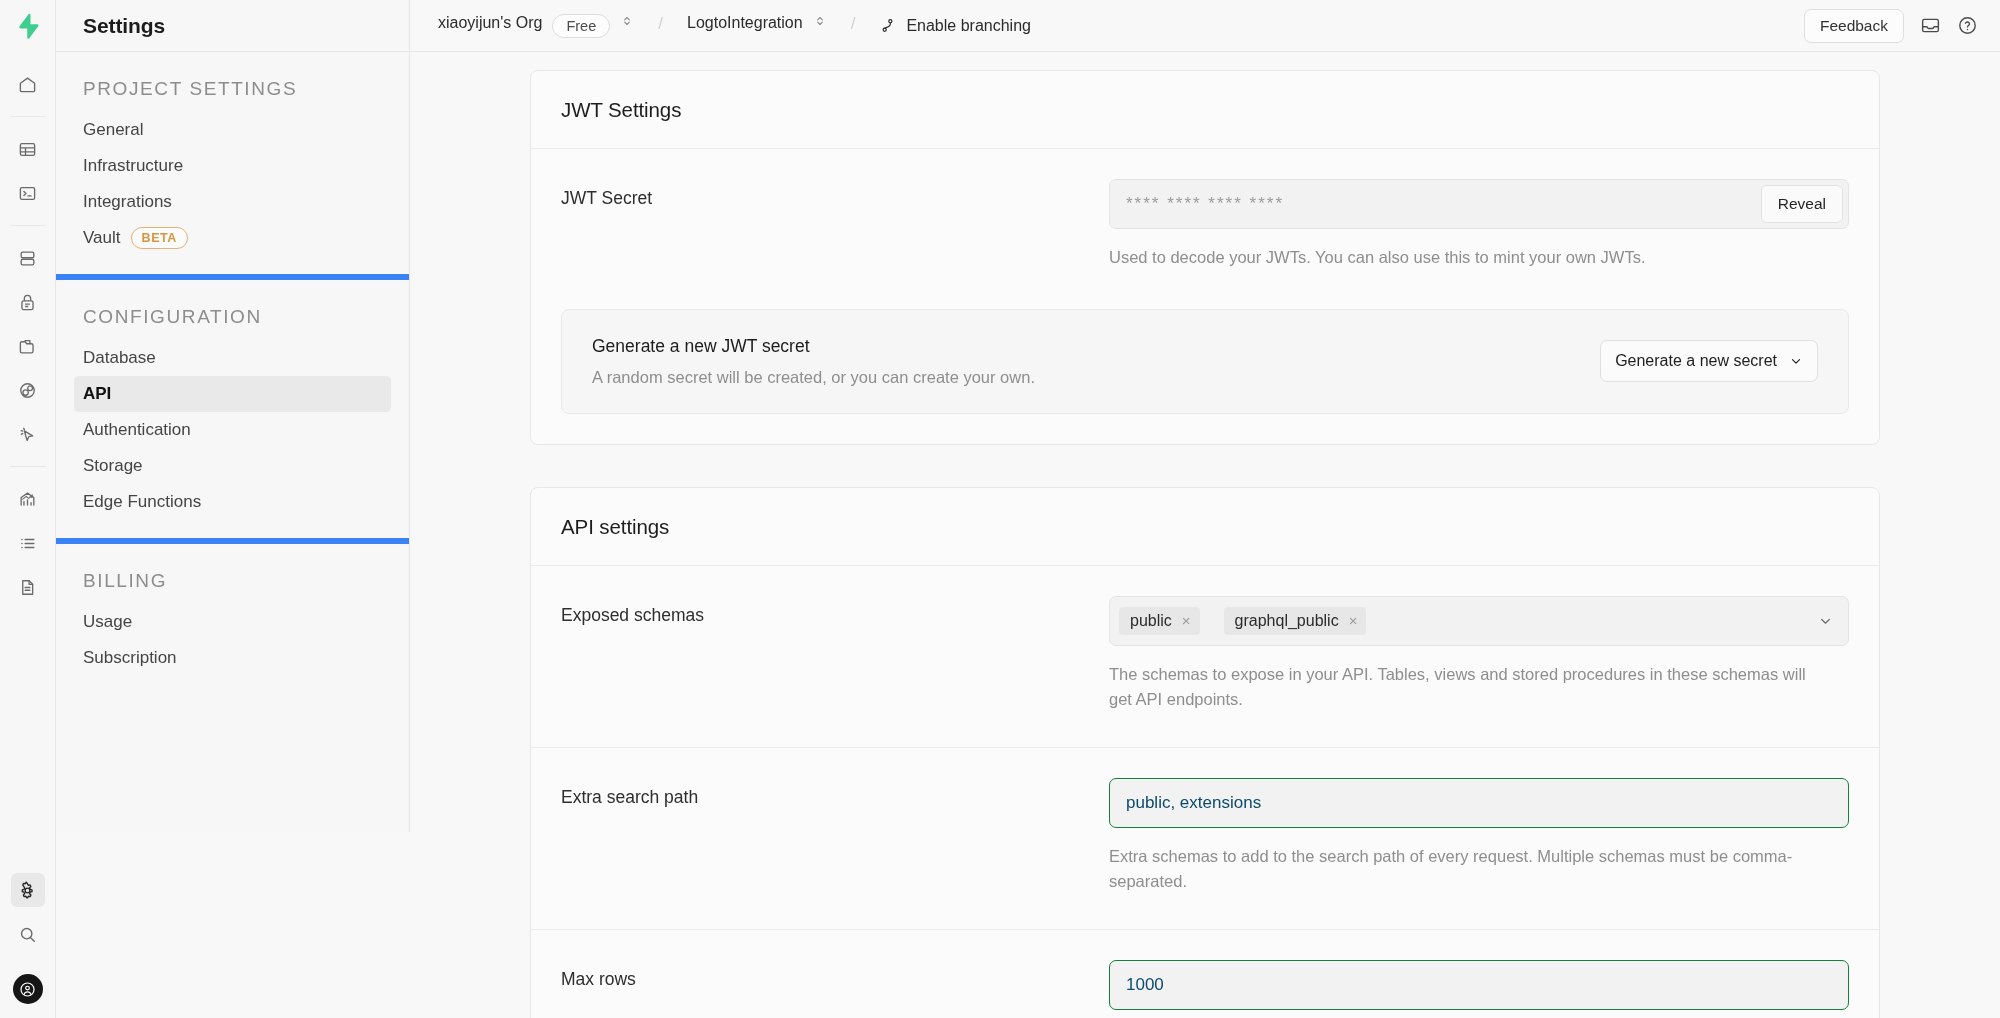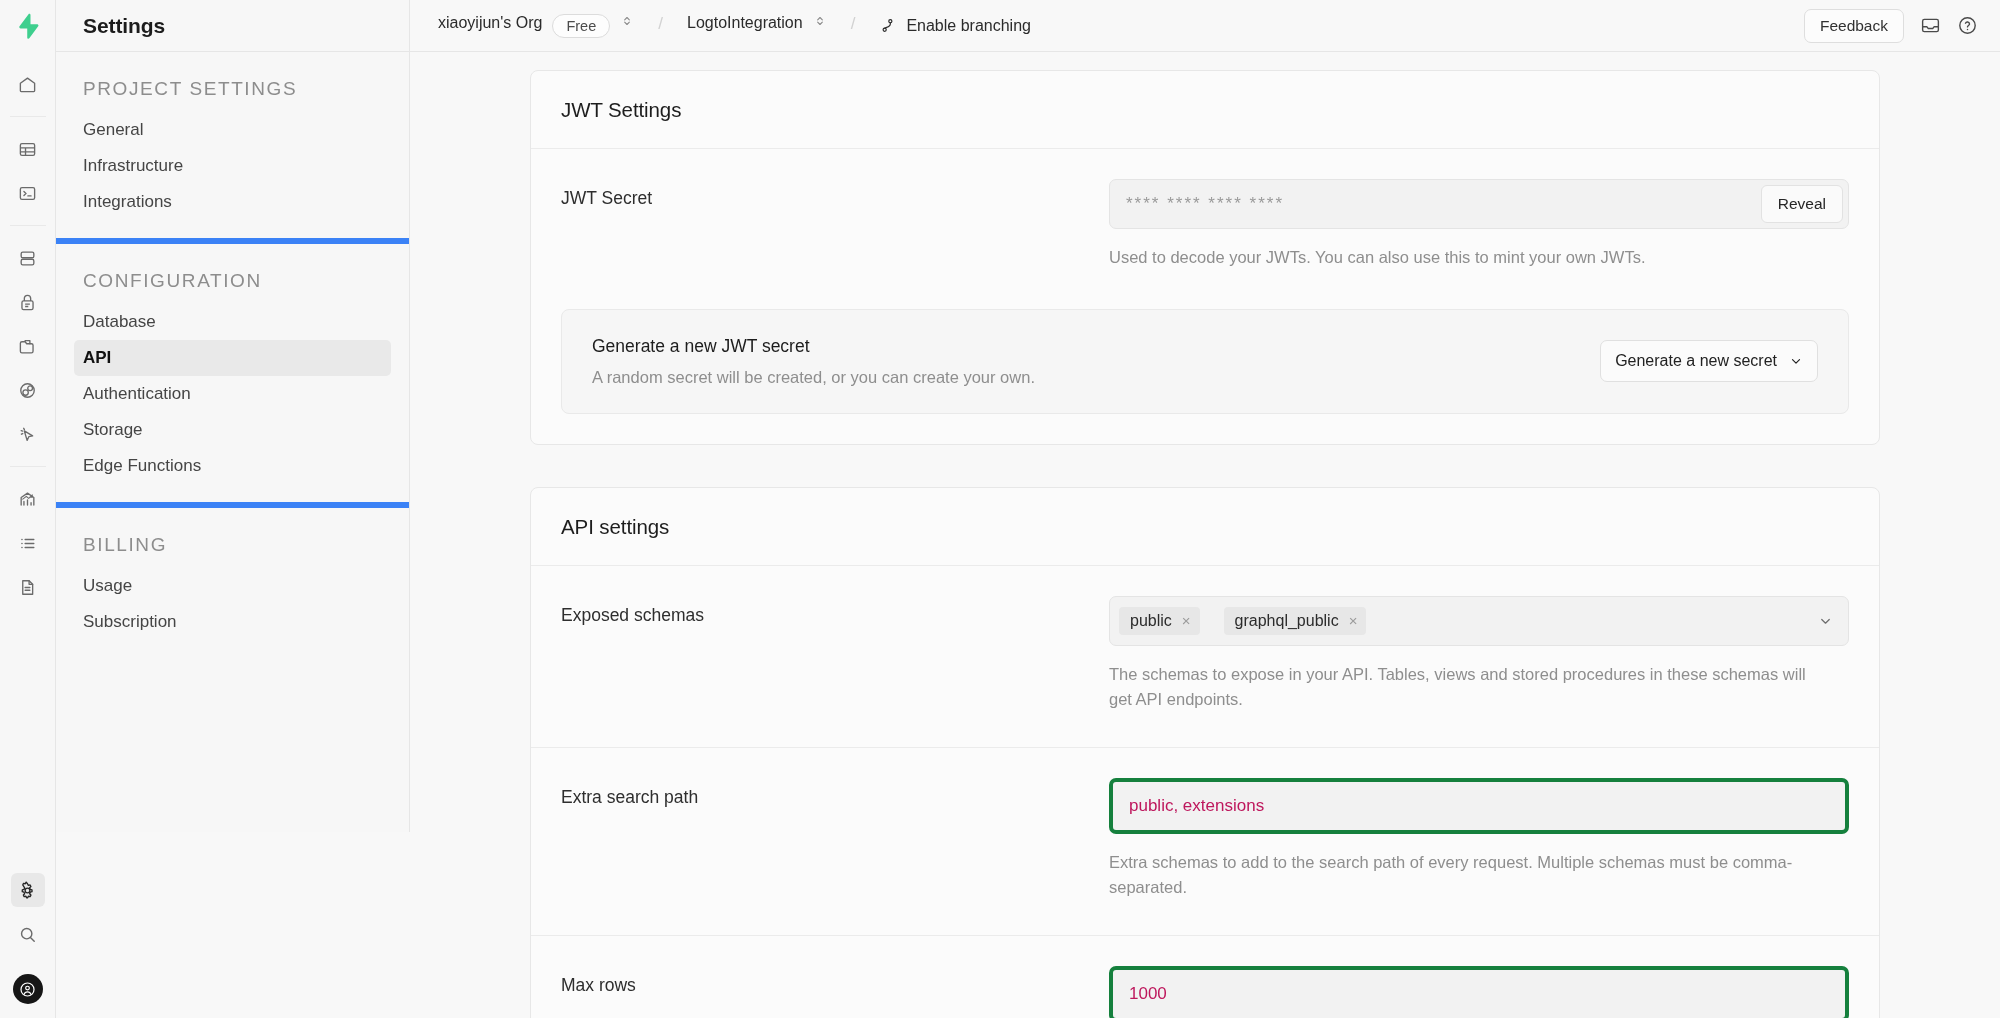--- a/index.html
+++ b/index.html
@@ -178,24 +178,24 @@
   .chip {
     background: #e7e7e7; border-radius: 4px;
     padding: 5px 9px 5px 11px;
     display: flex; align-items: center; gap: 10px;
     font-size: 16px; color: #2b2b2b;
   }
   .chip-x { color: #9b9b9b; font-size: 15px; cursor: pointer; line-height: 1; }
   .ms-chev { position: absolute; right: 15px; top: 50%; transform: translateY(-50%); color: #6f6f6f; }
 
   .text-input {
-    height: 56px; background: #f2f2f2;
-    border: 4px solid #15803d; border-radius: 7px;
+    height: 50px; background: #f2f2f2;
+    border: 1px solid #15803d; border-radius: 7px;
     padding: 0 16px; display: flex; align-items: center;
-    font-size: 17px; color: #be185d; width: 100%;
+    font-size: 17px; color: #0c4a6e; width: 100%;
   }
   svg { display: block; }
 </style>
 </head>
 <body>
 
 <div class="app">
 
   <div class="rail">
     <div class="rail-logo">
@@ -318,20 +318,24 @@
         <div class="nav-section">
           <div class="nav-label">PROJECT SETTINGS</div>
           <div class="nav-item">
             <span>General</span>
           </div>
           <div class="nav-item">
             <span>Infrastructure</span>
           </div>
           <div class="nav-item">
             <span>Integrations</span>
+          </div>
+          <div class="nav-item">
+            <span>Vault</span>
+            <span class="badge-beta">BETA</span>
           </div>
         </div>
         <div class="nav-section">
           <div class="nav-label">CONFIGURATION</div>
           <div class="nav-item">
             <span>Database</span>
           </div>
           <div class="nav-item active">
             <span>API</span>
           </div>

